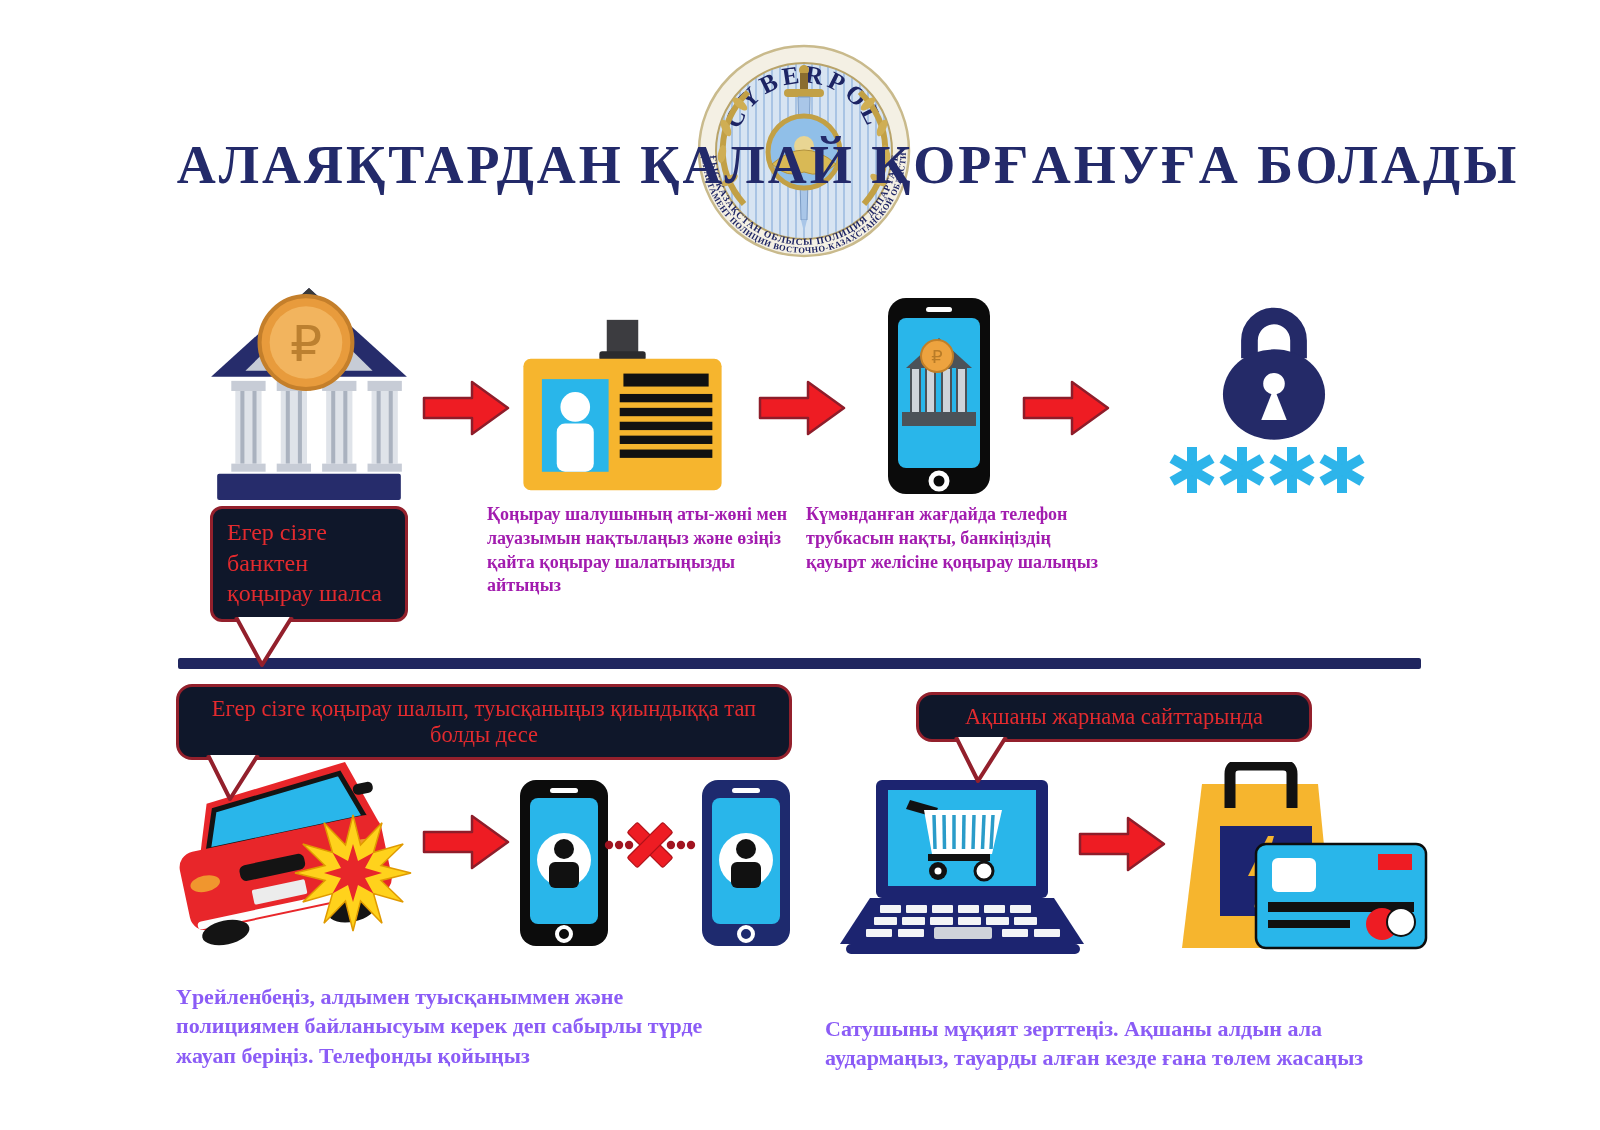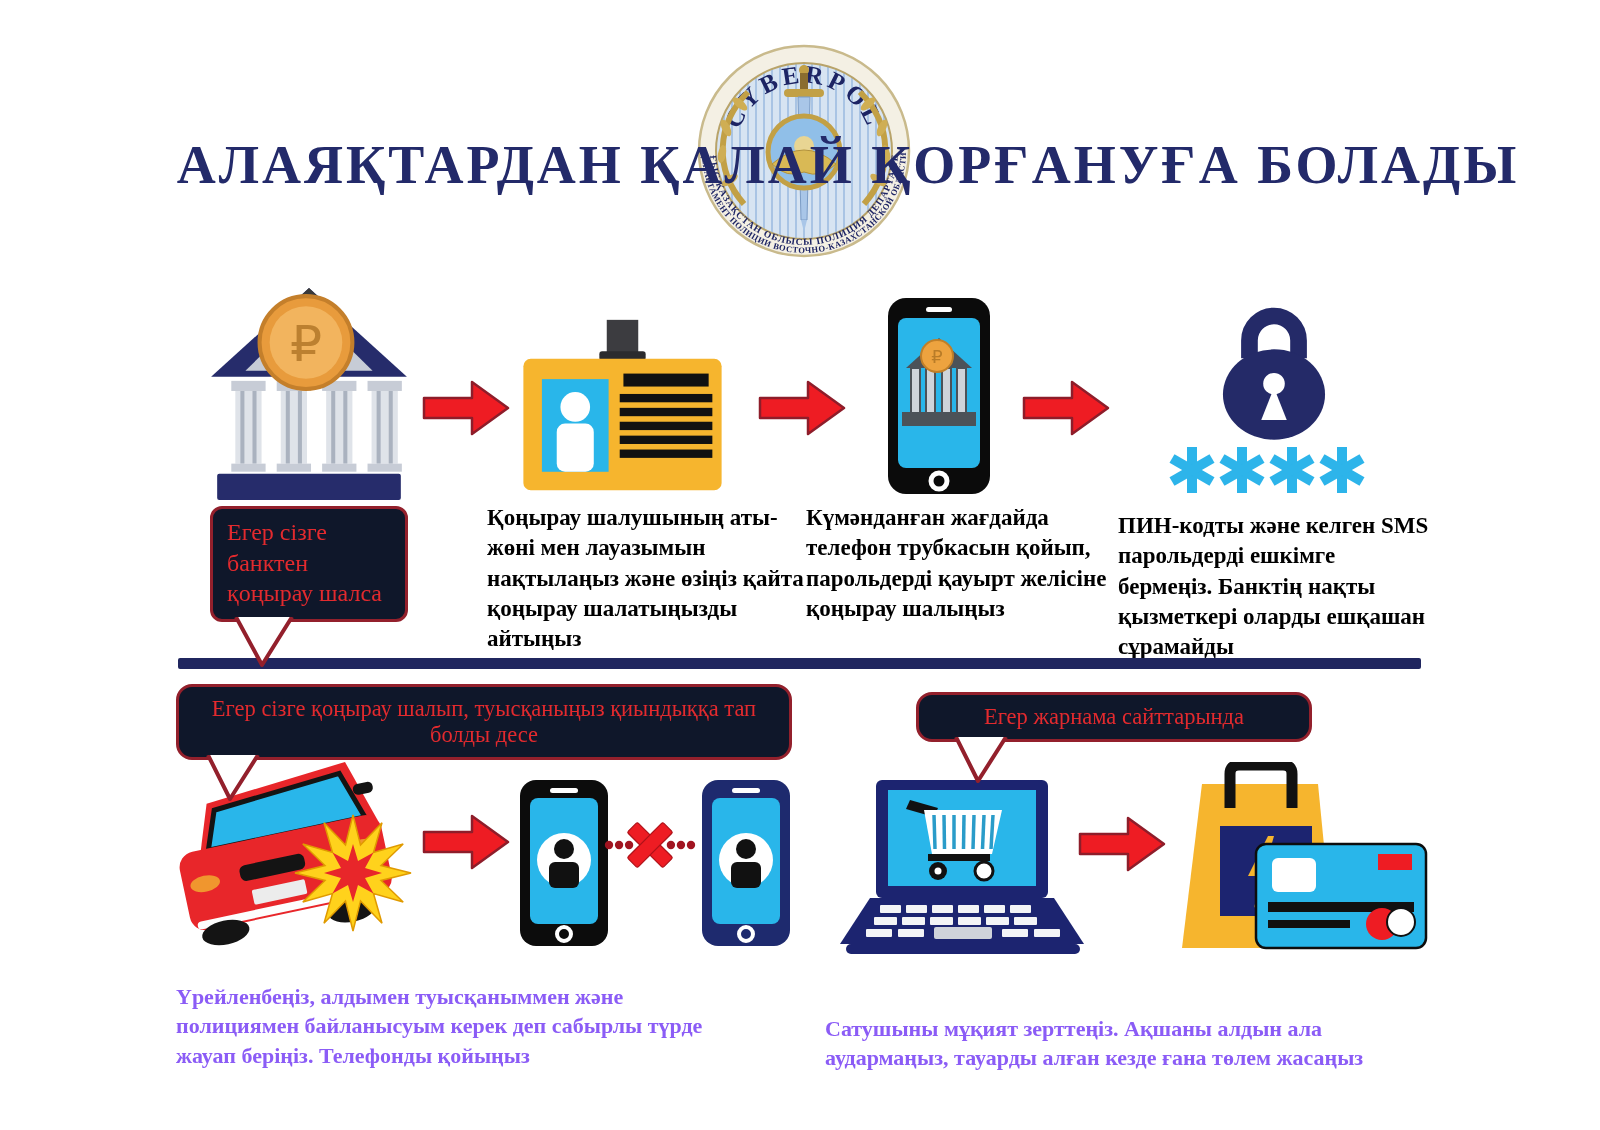--- a/index.html
+++ b/index.html
@@ -1,21 +1,21 @@
 <!DOCTYPE html>
 <html><head>
 <meta charset="utf-8">
 <style>
   html,body{margin:0;padding:0;background:#ffffff;}
   .canvas{position:relative;width:1600px;height:1130px;background:#fff;overflow:hidden;
           font-family:"Liberation Serif", serif;}
   .abs{position:absolute;}
   .title{left:0;top:134px;width:1600px;text-align:center;z-index:3;
          font-weight:bold;font-size:54px;letter-spacing:3px;color:#232a6a;padding-left:48px;}
-  .step-text{font-weight:bold;font-size:23px;line-height:1.32;color:#000000;z-index:2;}
+  .step-text{font-weight:bold;font-size:18px;line-height:1.32;color:#a21caf;z-index:2;}
   .bottom-text{font-weight:bold;font-size:22px;line-height:1.34;color:#8b5cf6;z-index:2;}
   .bubble{z-index:4;}
   .bubble-box{box-sizing:border-box;border:3.5px solid #93202c;border-radius:12px;background:#0f172a;
          color:#e32a2e;font-weight:normal;}
   .bubble .tail{position:absolute;z-index:5;}
   .divider{left:178px;top:658px;width:1243px;height:11px;background:#20265f;border-radius:2px;z-index:2;}
   .logo{z-index:1;}
   svg{display:block;}
 </style>
 </head>
@@ -187,22 +187,21 @@
   </svg>
 
   <div class="abs bubble" style="left:210px;top:506px;width:198px;">
     <div class="bubble-box" style="padding:8px 8px 10px 14px;font-size:24px;line-height:1.28;">Егер сізге банктен қоңырау шалса</div>
     <svg class="tail" style="left:22px;top:calc(100% - 5px);" width="62" height="54" viewBox="0 0 62 54">
       <path d="M4,0 L30,48 L60,0" fill="#fff" stroke="#93202c" stroke-width="4" stroke-linejoin="round"></path>
     </svg>
   </div>
 
   <div class="abs step-text" style="left:487px;top:503px;width:322px;">Қоңырау шалушының аты-жөні мен лауазымын нақтылаңыз және өзіңіз қайта қоңырау шалатыңызды айтыңыз</div>
-  <div class="abs step-text" style="left:806px;top:503px;width:308px;">Күмәнданған жағдайда телефон трубкасын қойып, парольдерді қауырт желісіне қоңырау шалыңыз</div>
-  <div class="abs step-text" style="left:1118px;top:511px;width:314px;">ПИН-кодты және келген SMS парольдерді ешкімге бермеңіз. Банктің нақты қызметкері оларды ешқашан сұрамайды</div>
+  <div class="abs step-text" style="left:806px;top:503px;width:308px;">Күмәнданған жағдайда телефон трубкасын нақты, банкіңіздің қауырт желісіне қоңырау шалыңыз</div>
 
   <div class="abs divider"></div>
 
   <div class="abs bubble" style="left:176px;top:684px;width:616px;">
     <div class="bubble-box" style="padding:9px 28px;font-size:22.5px;text-align:center;border-radius:16px;">Егер сізге қоңырау шалып, туысқаныңыз қиындыққа тап болды десе</div>
     <svg class="tail" style="left:28px;top:calc(100% - 5px);" width="56" height="48" viewBox="0 0 56 48">
       <path d="M4,0 L26,44 L54,0" fill="#fff" stroke="#93202c" stroke-width="4" stroke-linejoin="round"></path>
     </svg>
   </div>
 
@@ -261,21 +260,21 @@
     <rect x="12" y="20" width="68" height="126" rx="8" fill="#29b6ea"></rect>
     <circle cx="46" cy="82" r="27" fill="#fff"></circle>
     <circle cx="46" cy="71" r="10" fill="#111"></circle>
     <rect x="31" y="84" width="30" height="26" rx="6" fill="#111"></rect>
     <circle cx="46" cy="156" r="7" fill="none" stroke="#fff" stroke-width="4"></circle>
   </svg>
 
   <div class="abs bottom-text" style="left:176px;top:982px;width:566px;">Үрейленбеңіз, алдымен туысқаныммен және полициямен байланысуым керек деп сабырлы түрде жауап беріңіз. Телефонды қойыңыз</div>
 
   <div class="abs bubble" style="left:916px;top:692px;width:396px;">
-    <div class="bubble-box" style="padding:9px 14px;font-size:22.5px;text-align:center;border-radius:16px;">Егер жарнама сайттарында</div>
+    <div class="bubble-box" style="padding:9px 14px;font-size:22.5px;text-align:center;border-radius:16px;">Ақшаны жарнама сайттарында</div>
     <svg class="tail" style="left:36px;top:calc(100% - 5px);" width="56" height="48" viewBox="0 0 56 48">
       <path d="M4,0 L26,44 L54,0" fill="#fff" stroke="#93202c" stroke-width="4" stroke-linejoin="round"></path>
     </svg>
   </div>
 
   <svg class="abs" style="left:840px;top:778px;z-index:2;" width="245" height="178" viewBox="0 0 245 178">
     <rect x="36" y="2" width="172" height="118" rx="6" fill="#1c2470"></rect>
     <rect x="48" y="12" width="148" height="96" fill="#29b6ea"></rect>
     <g>
       <polygon points="70,22 98,30 94,39 66,31" fill="#111"></polygon>

